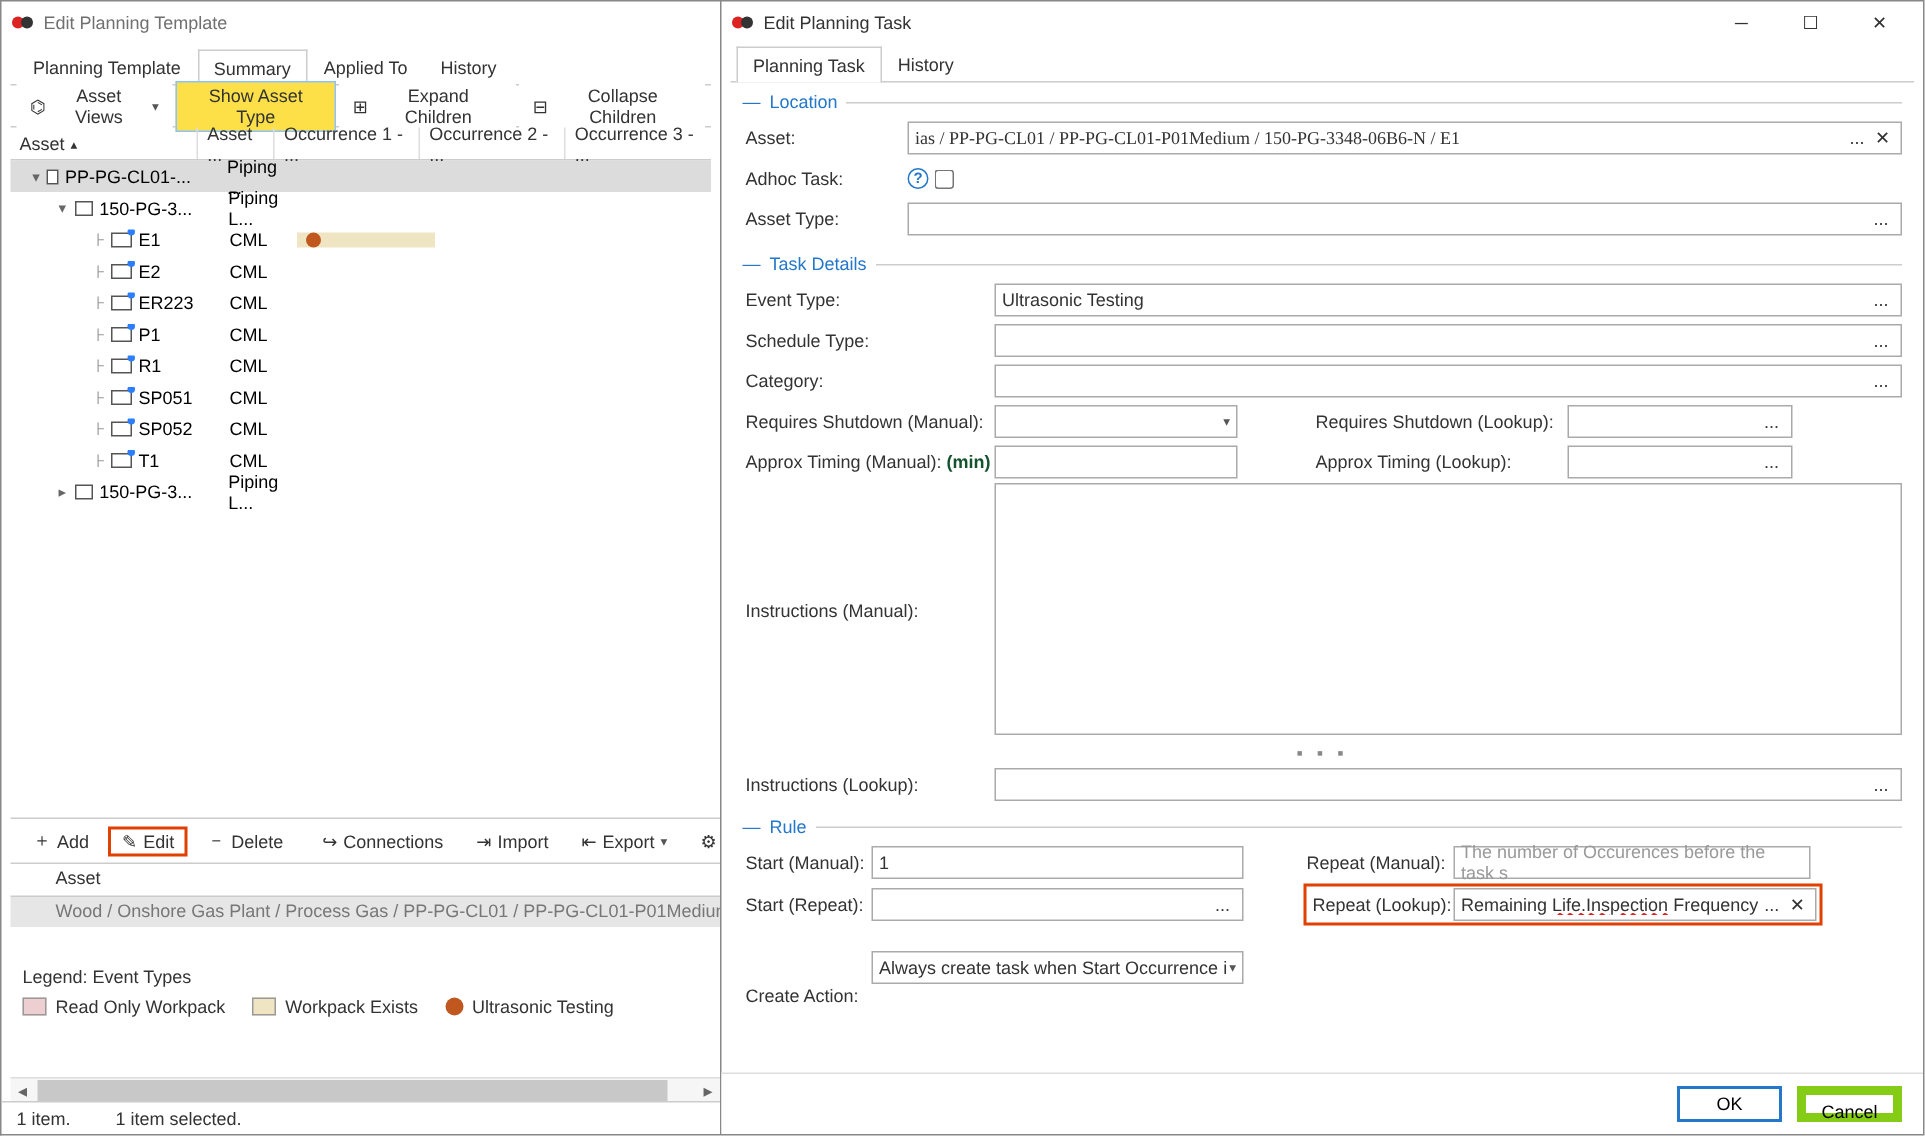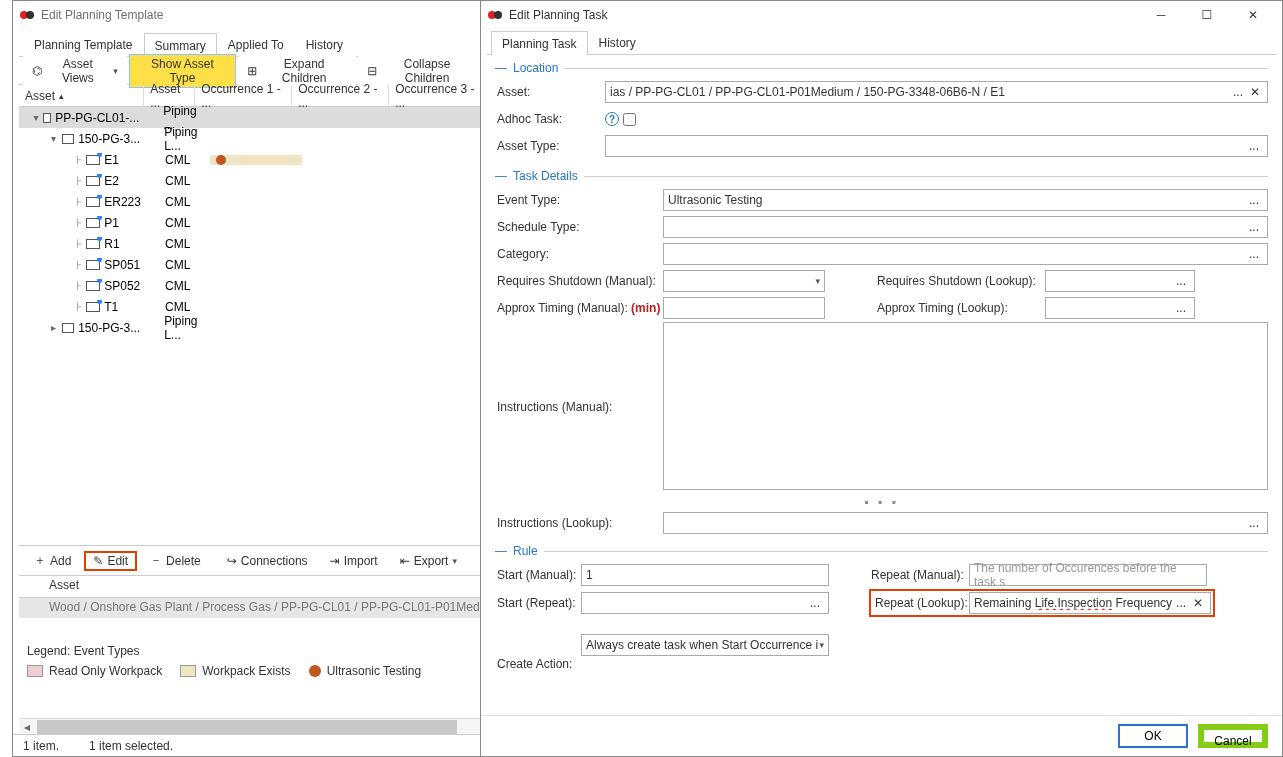--- a/index.html
+++ b/index.html
@@ -55,21 +55,21 @@
 .dlgbtn { width:70px; height:24px; border:6px solid #84cc16; text-align:center; line-height:22px; cursor:pointer; background:#fff;}
 .dlgbtn.primary { border:2px solid #2477c9; line-height:20px; }
 .grab-handle { text-align:center; color:#888; letter-spacing:3px; }
 .red-outline { border:2px solid #e04000; }
 .minitab { display:flex; border-bottom:1px solid #ccc; padding-left:4px; height:24px; margin:2px 6px 0 6px;}
 .chev { font-size:9px; color:#555; }
 </style>
 </head>
 <body>
 
-<div class="window" style="left:12px; top:0; width:480px; height:757px; border-right:none;">
+<div class="window" style="left:0; top:0; width:480px; height:757px; border-right:none;">
   <div class="titlebar">
     <span class="logo"><svg viewBox="0 0 16 16">
           <circle cx="5" cy="8" r="4" fill="#d22"></circle>
           <circle cx="11" cy="8" r="4" fill="#333"></circle>
         </svg></span>
     <span>Edit Planning Template</span>
   </div>
   <div class="tabs" style="margin:4px 6px 0 6px;">
     <div class="tab">
         <span>Planning Template</span>
@@ -337,21 +337,21 @@
   <div style="padding:0 14px 0 14px; height:650px; overflow:hidden;">
     <div class="section-header">
         <span>—</span>
         <span>Location</span>
         <span class="line"></span>
       </div>
 
     <div class="form-row">
       <span class="label">Asset:</span>
       <div class="input">
-        <span style="flex:1;overflow:hidden;white-space:nowrap;">ias / PP-PG-CL01 / PP-PG-CL01-P01Medium / 150-PG-3348-06B6-N / E1</span>
+        <span style="flex:1;overflow:hidden;white-space:nowrap;font-family:Liberation Serif, serif;">ias / PP-PG-CL01 / PP-PG-CL01-P01Medium / 150-PG-3348-06B6-N / E1</span>
         <span class="dotsbtn">...</span>
         <span class="xbtn">✕</span>
       </div>
     </div>
     <div class="form-row">
       <span class="label">Adhoc Task:</span>
       <span class="help">?</span>
       <input type="checkbox" style="">
     </div>
     <div class="form-row">
@@ -396,21 +396,21 @@
           <span class="chev">▾</span>
         </div>
       <span style="width:50px;"></span>
       <span class="label" style="width:170px;">Requires Shutdown (Lookup):</span>
       <div class="input" style="flex:0 0 150px;">
           <span style="flex:1"></span>
           <span class="dotsbtn">...</span>
         </div>
     </div>
     <div class="form-row">
-      <span class="label label-w"><span>Approx Timing (Manual):</span> <span style="color:#b91c1c;font-weight:bold;">(min)</span></span>
+      <span class="label label-w"><span>Approx Timing (Manual):</span> <span style="color:#14532d;font-weight:bold;">(min)</span></span>
       <div class="input" style="flex:0 0 162px;"></div>
       <span style="width:50px;"></span>
       <span class="label" style="width:170px;">Approx Timing (Lookup):</span>
       <div class="input" style="flex:0 0 150px;">
           <span style="flex:1"></span>
           <span class="dotsbtn">...</span>
         </div>
     </div>
     <div class="form-row" style="align-items:flex-start; height:172px;">
       <span class="label label-w" style="padding-top:78px;">Instructions (Manual):</span>

